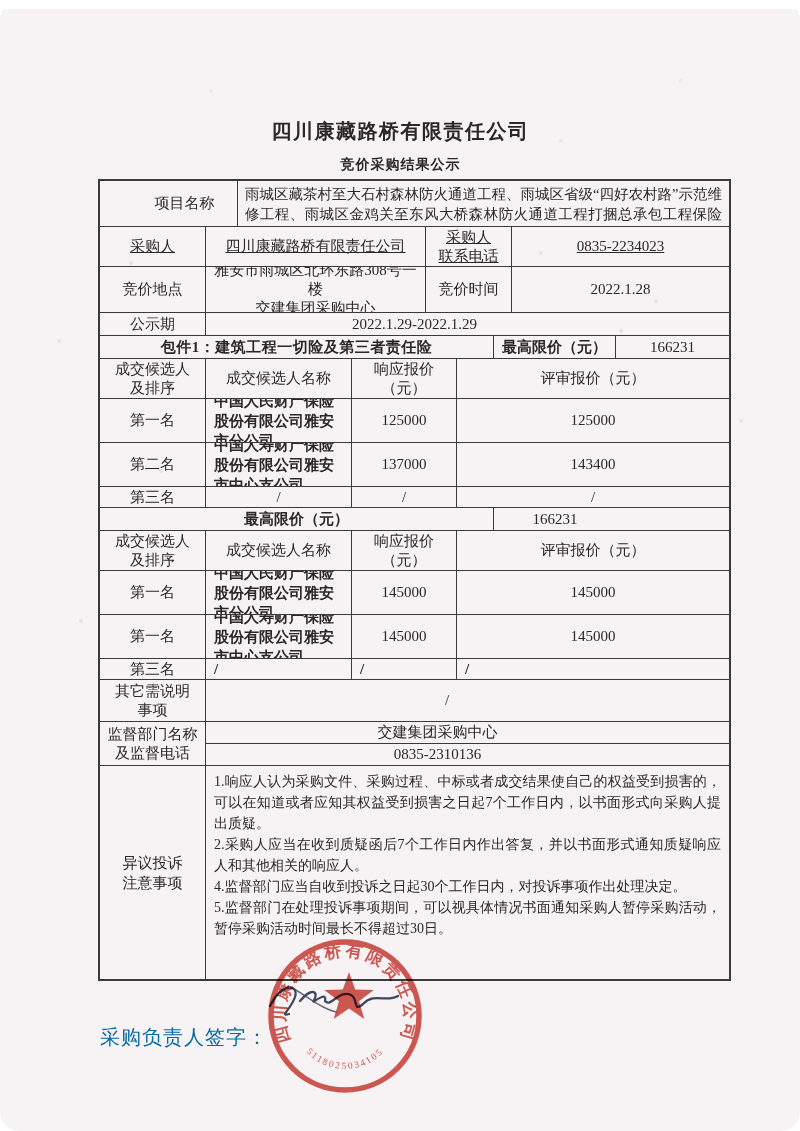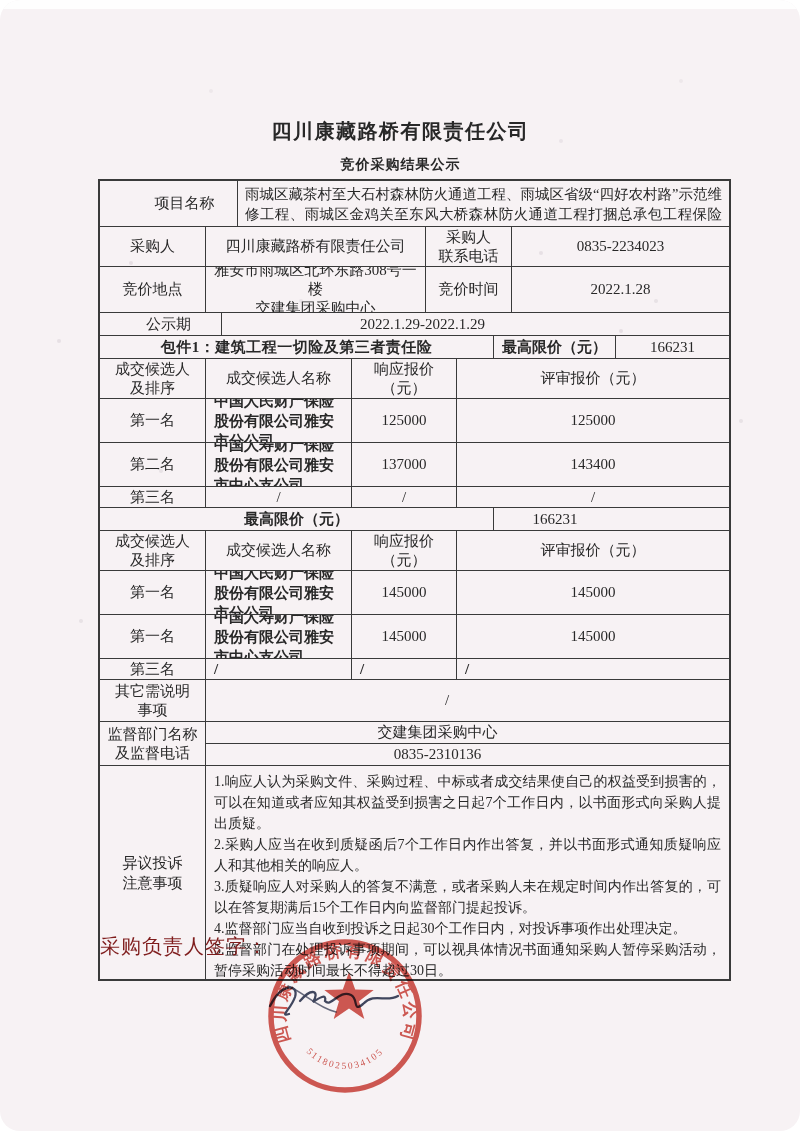--- a/index.html
+++ b/index.html
@@ -28,40 +28,40 @@
   .row{display:grid; border-bottom:1px solid #3a3a3a; box-sizing:border-box;}
   .row:last-child{border-bottom:none;}
   .cell{border-right:1px solid #3a3a3a; box-sizing:border-box;
     display:flex; align-items:center; justify-content:center; text-align:center;
     padding:2px 4px; overflow:hidden;}
   .cell:last-child{border-right:none;}
   .cell.left{justify-content:flex-start; text-align:left; padding-left:8px;font-weight:bold;}
   .pre{white-space:pre-line;}
   .r-project{grid-template-columns:106px 1fr; height:46px;padding-left:32px;}
   .project-val{font-size:14.5px; line-height:20px; text-align:justify; padding:3px 7px; display:block;}
-  .r-info{grid-template-columns:106px 220px 86px 1fr; height:40px;}
+  .r-info{grid-template-columns:106px 220px 86px 1fr; height:40px;text-decoration:underline;}
   .r-venue{grid-template-columns:106px 220px 86px 1fr; height:46px; line-height:19px;}
-  .r-pub{grid-template-columns:106px 1fr; height:23px;padding-left:16px;}
+  .r-pub{grid-template-columns:106px 1fr; height:23px;}
   .pub-val{padding-right:110px;}
   .r-pkg{grid-template-columns:394px 122px 1fr; height:23px;}
   .pkg-title{font-weight:bold; letter-spacing:.5px;}
   .pkg-maxlabel{font-weight:bold;}
   .r-head{grid-template-columns:106px 146px 105px 1fr; height:40px; line-height:19px;}
   .r-cand{grid-template-columns:106px 146px 105px 1fr; height:44px;}
   .cand-name{font-size:15px; line-height:20px;}
   .r-slash{grid-template-columns:106px 146px 105px 1fr; height:21px;}
   .r-other{grid-template-columns:106px 1fr; height:42px; line-height:19px;}
   .other-val{padding-right:45px;}
   .r-sup{grid-template-columns:106px 1fr; height:44px; line-height:19px;}
   .sup-stack{display:flex; flex-direction:column; padding:0; align-items:stretch;}
   .sup-sub{flex:1; display:flex; align-items:center; justify-content:center; padding-right:60px;}
   .sup-sub:first-child{border-bottom:1px solid #3a3a3a;}
   .r-complaint{grid-template-columns:106px 1fr; height:213px; line-height:20px;}
   .complaint-cell{display:block; text-align:justify; padding:5px 8px 4px 8px; font-size:14px; line-height:21px;}
-  .sig-label{position:absolute; left:100px; top:933px; font-size:20px; letter-spacing:1px; color:#7f1d1d;}
+  .sig-label{position:absolute; left:100px; top:1024px; font-size:20px; letter-spacing:1px; color:#0369a1;}
   .seal{position:absolute; left:252px; top:933px; mix-blend-mode:multiply; opacity:.82;}
   .signature{position:absolute; left:258px; top:974px; mix-blend-mode:multiply; opacity:.92;}
 </style>
 </head>
 <body>
 
 <div class="page">
   <div class="top-strip"></div>
   <div class="noise"></div>
 
@@ -182,21 +182,20 @@
           <div class="sup-sub">0835-2310136</div>
         </div>
       </div>
 
       <div class="row r-complaint">
         <div class="cell pre">异议投诉
 注意事项</div>
         <div class="cell complaint-cell">
           <div>1.响应人认为采购文件、采购过程、中标或者成交结果使自己的权益受到损害的，可以在知道或者应知其权益受到损害之日起7个工作日内，以书面形式向采购人提出质疑。</div>
           <div>2.采购人应当在收到质疑函后7个工作日内作出答复，并以书面形式通知质疑响应人和其他相关的响应人。</div>
-          <div>3.质疑响应人对采购人的答复不满意，或者采购人未在规定时间内作出答复的，可以在答复期满后15个工作日内向监督部门提起投诉。</div>
           <div>4.监督部门应当自收到投诉之日起30个工作日内，对投诉事项作出处理决定。</div>
           <div>5.监督部门在处理投诉事项期间，可以视具体情况书面通知采购人暂停采购活动，暂停采购活动时间最长不得超过30日。</div>
         </div>
       </div>
 
     </div>
   </div>
 
   <div class="sig-label">采购负责人签字：</div>
 

